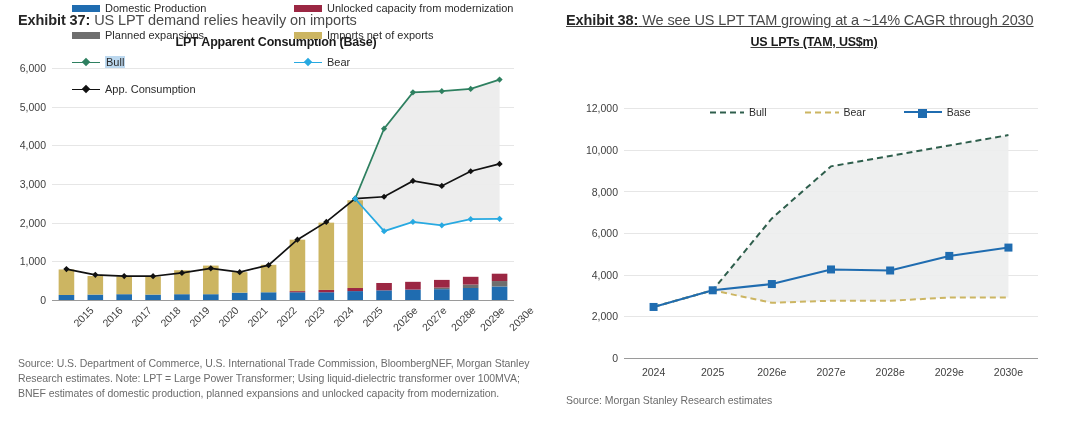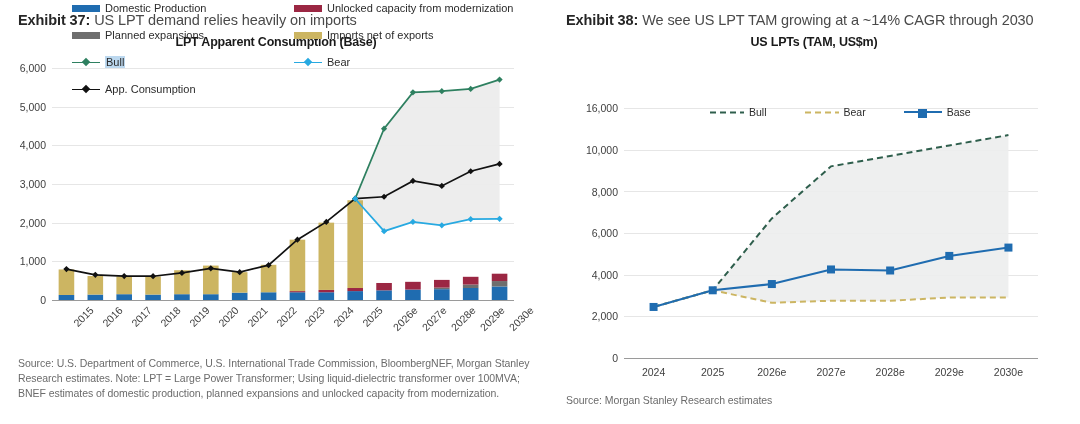--- a/index.html
+++ b/index.html
@@ -6,21 +6,21 @@
   body{
     width:1080px;height:424px;
     background:#ffffff;
     font-family:"Liberation Sans", sans-serif;
     color:#3f3f3f;
     overflow:hidden;
   }
   .page{position:relative;width:1080px;height:424px;display:flex;}
   .panel{position:relative;box-sizing:border-box;}
   .panel-left{width:548px;height:424px;padding:10px 14px 0 18px;}
-  .panel-right{width:532px;height:340px;padding:10px 18px 0 18px;}
+  .panel-right{width:532px;height:340px;padding:10px 18px 0 18px;text-decoration:underline;}
 
   .exhibit-title{
     font-size:14.5px;line-height:21px;color:#4a4a4a;
     margin:0 0 4px 0;letter-spacing:-0.1px;
   }
   .exhibit-title .lead{font-weight:bold;color:#262626;}
   .exhibit-title .body{font-weight:normal;}
 
   .chart-title{
     text-align:center;font-weight:bold;font-size:12.5px;color:#1a1a1a;
@@ -301,21 +301,21 @@
           <rect x="380.42857142857144" y="135.58333333333334" width="8" height="8" fill="#1f6cb0"></rect>
         </svg>
       <div class="axisline" style="bottom:-1px;"></div>
       <div id="yticksR">
           <div class="ytick" style="top: 250px;">0</div>
           <div class="ytick" style="top: 208.333px;">2,000</div>
           <div class="ytick" style="top: 166.667px;">4,000</div>
           <div class="ytick" style="top: 125px;">6,000</div>
           <div class="ytick" style="top: 84px;">8,000</div>
           <div class="ytick" style="top: 41.6667px;">10,000</div>
-          <div class="ytick" style="top: 0px;">16,000</div>
+          <div class="ytick" style="top: 0px;">12,000</div>
         </div>
     </div>
     <div id="xticksR" style="position:absolute;left:76px;top:362px;width:414px;height:20px;">
         <div class="xtick" style="left: 29.5714px; top: 4px; transform: translateX(-50%);">2024</div>
         <div class="xtick" style="left: 88.7143px; top: 4px; transform: translateX(-50%);">2025</div>
         <div class="xtick" style="left: 147.857px; top: 4px; transform: translateX(-50%);">2026e</div>
         <div class="xtick" style="left: 207px; top: 4px; transform: translateX(-50%);">2027e</div>
         <div class="xtick" style="left: 266.143px; top: 4px; transform: translateX(-50%);">2028e</div>
         <div class="xtick" style="left: 325.286px; top: 4px; transform: translateX(-50%);">2029e</div>
         <div class="xtick" style="left: 384.429px; top: 4px; transform: translateX(-50%);">2030e</div>

